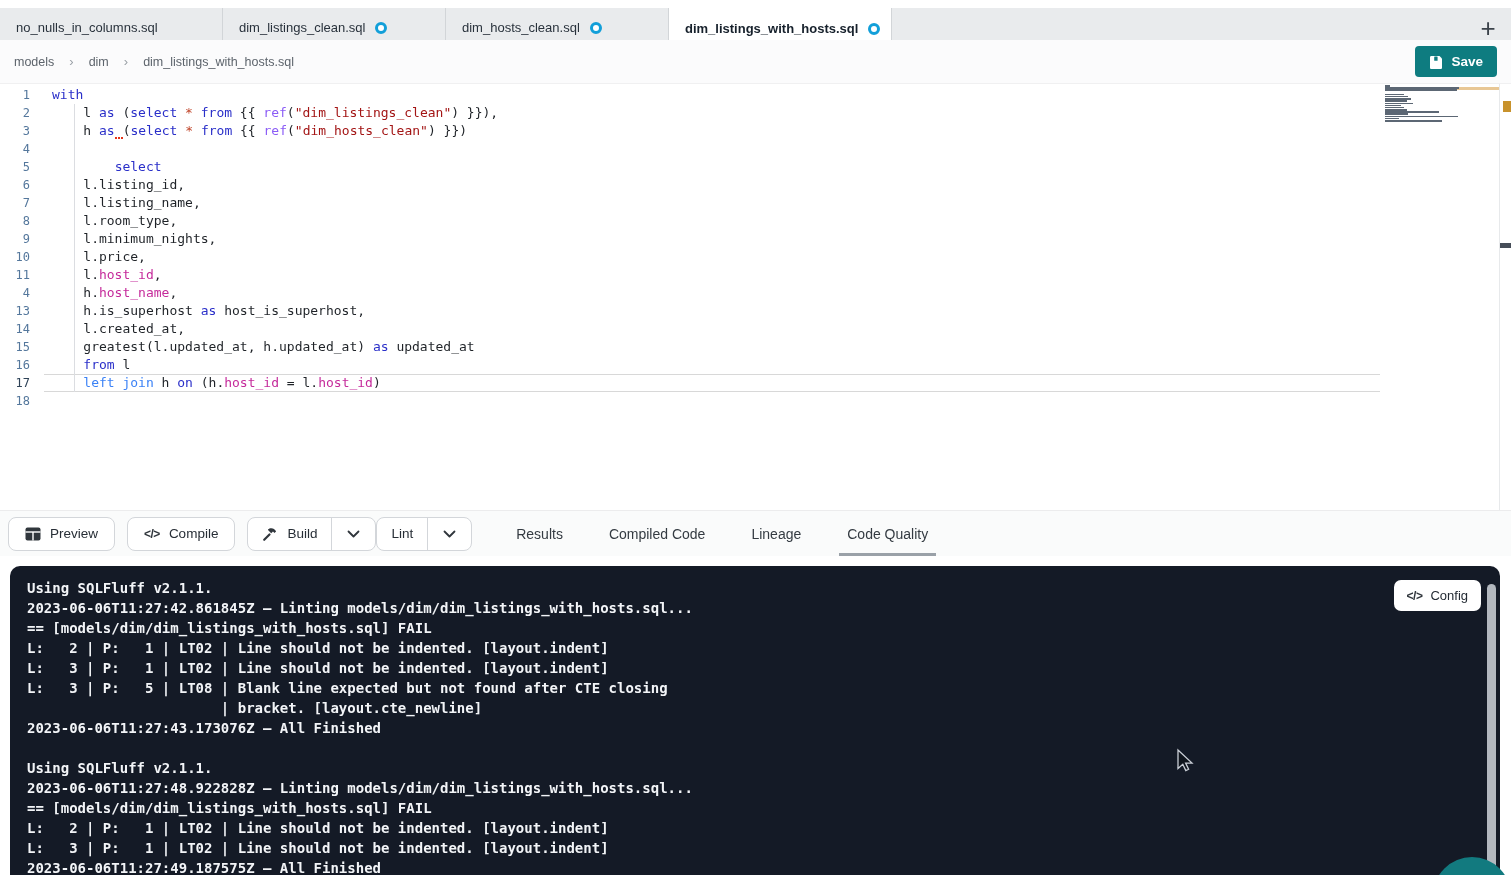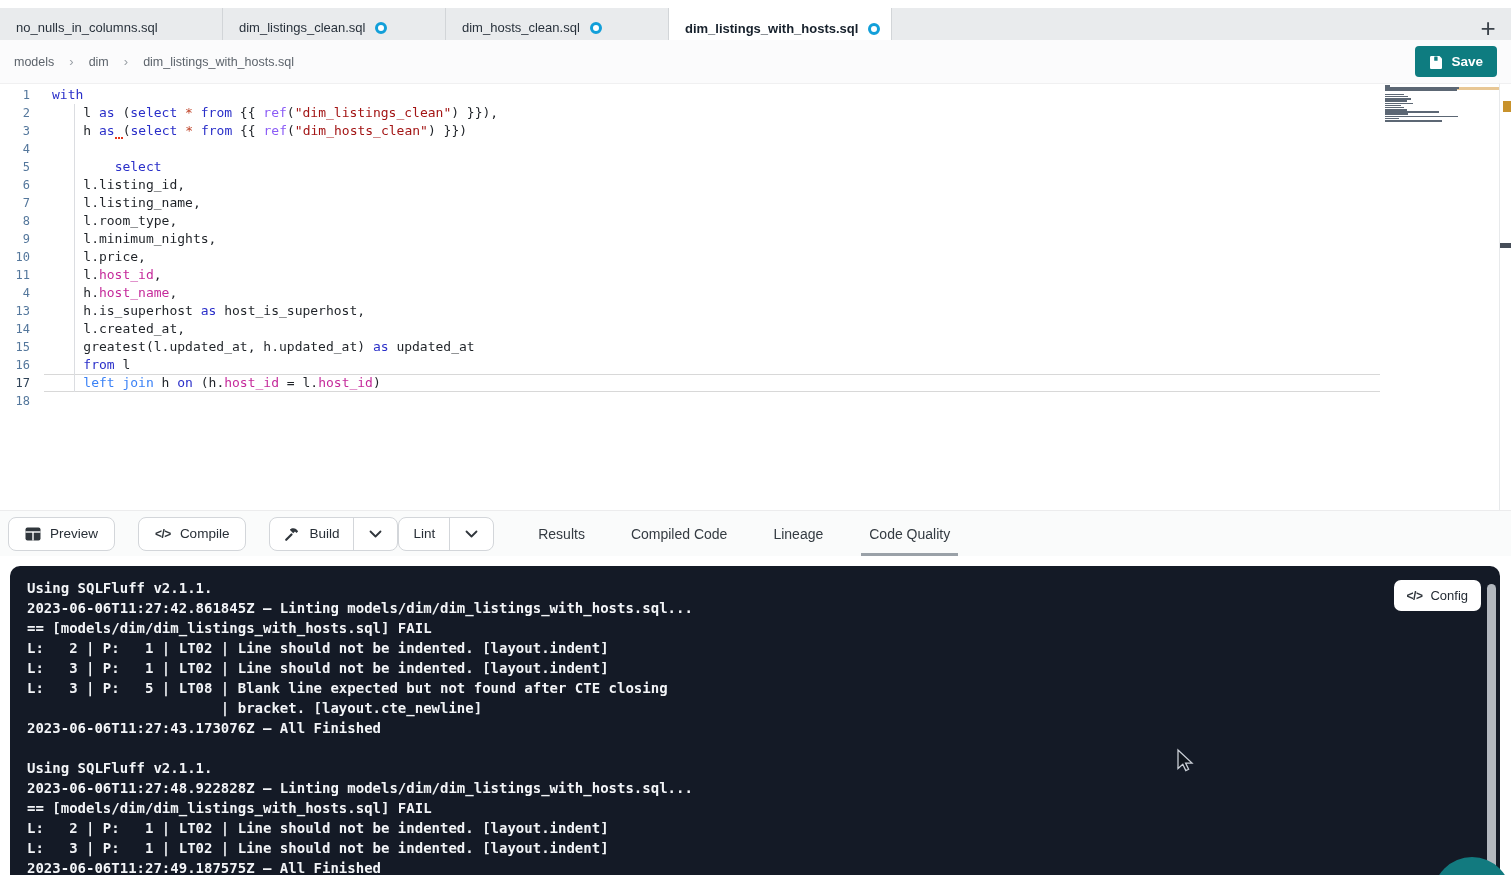--- a/index.html
+++ b/index.html
@@ -59,21 +59,21 @@
                border-left:1px solid #e7e9eb;box-sizing:border-box;}
   .marker-orange{position:absolute;left:3px;top:17px;width:9px;height:11px;background:#c8922c;}
   .marker-dark{position:absolute;left:0;top:159px;width:12px;height:5px;background:#464d58;}
 
   
   .actionbar{position:absolute;top:510px;left:0;width:100%;height:46px;background:#fafbfb;
              border-top:1px solid #ececed;display:flex;align-items:center;padding-left:8px;
              box-sizing:border-box;}
   .act-btn{height:34px;background:#fff;border:1px solid #d3d6da;border-radius:8px;
            display:flex;align-items:center;gap:9px;padding:0 16px;font-size:13.5px;
-           color:#272e36;margin-right:23px;font-family:"Liberation Sans",sans-serif;cursor:pointer;}
+           color:#272e36;margin-right:12px;font-family:"Liberation Sans",sans-serif;cursor:pointer;}
   .split{display:flex;border:1px solid #d3d6da;border-radius:8px;
          background:#fff;height:34px;box-sizing:border-box;overflow:hidden;}
   .split .main{display:flex;align-items:center;gap:9px;padding:0 14px;border:none;
                background:none;font-size:13.5px;color:#272e36;font-family:"Liberation Sans",sans-serif;cursor:pointer;}
   .split .chev{width:44px;border:none;border-left:1px solid #d3d6da;background:none;
                display:flex;align-items:center;justify-content:center;cursor:pointer;}
   .code-glyph{font-weight:700;font-size:12px;letter-spacing:-0.5px;color:#30363c;}
   .rtabs{display:flex;gap:38px;margin-left:40px;height:100%;align-items:stretch;}
   .rtab{font-size:14px;color:#343b42;display:flex;align-items:center;padding:0 4px;
         position:relative;background:none;border:none;font-family:"Liberation Sans",sans-serif;cursor:pointer;}

